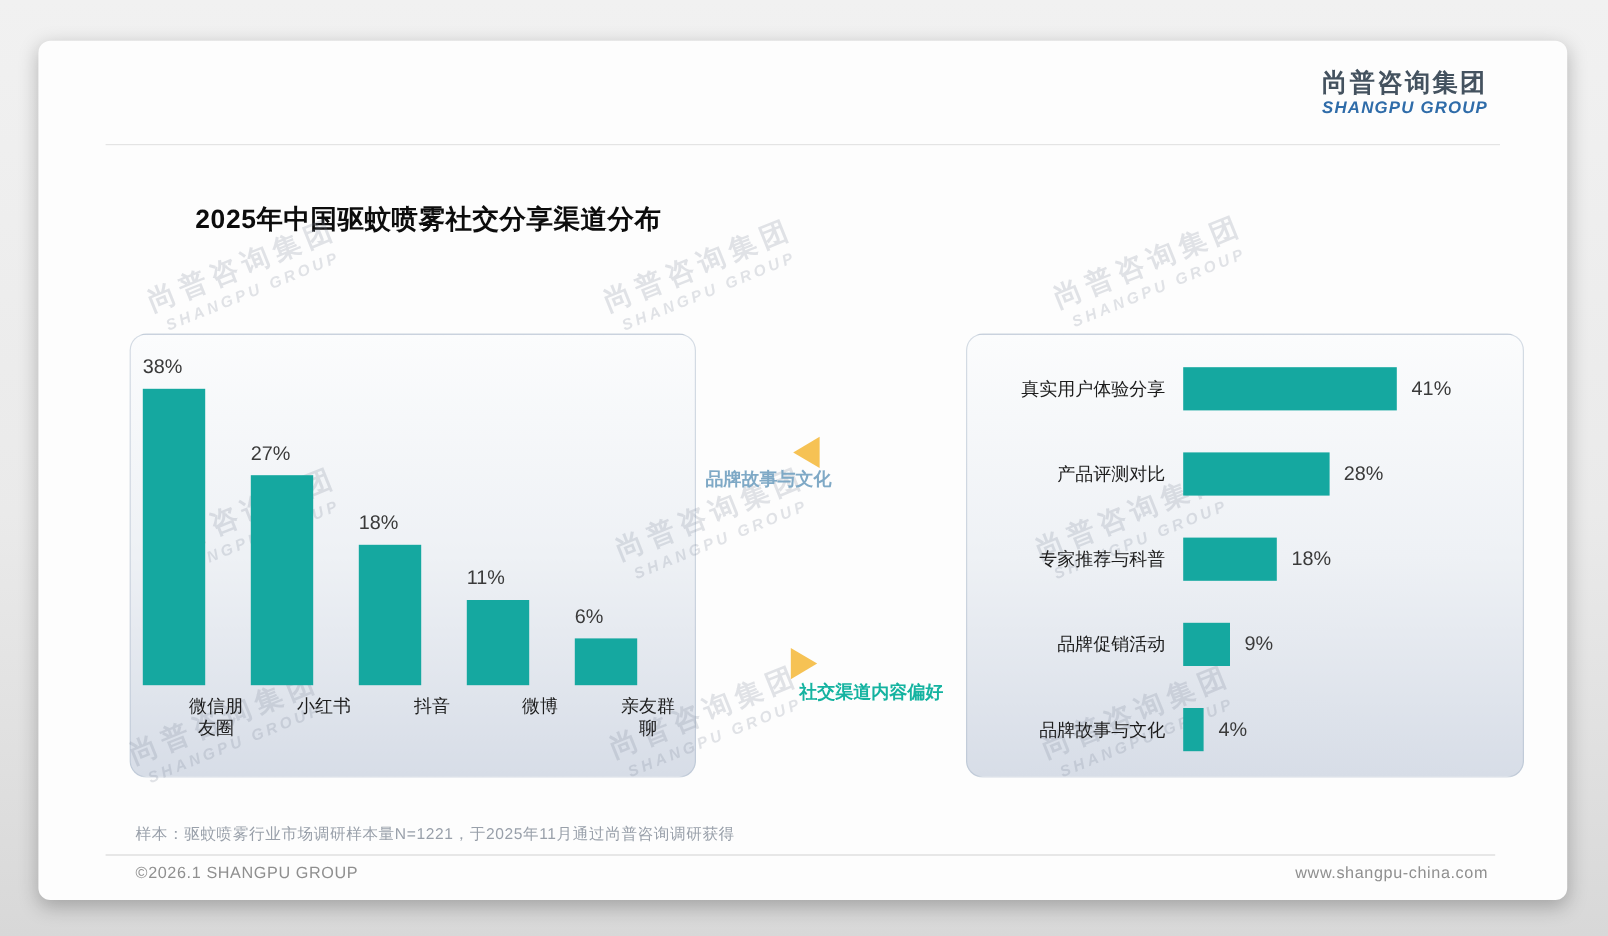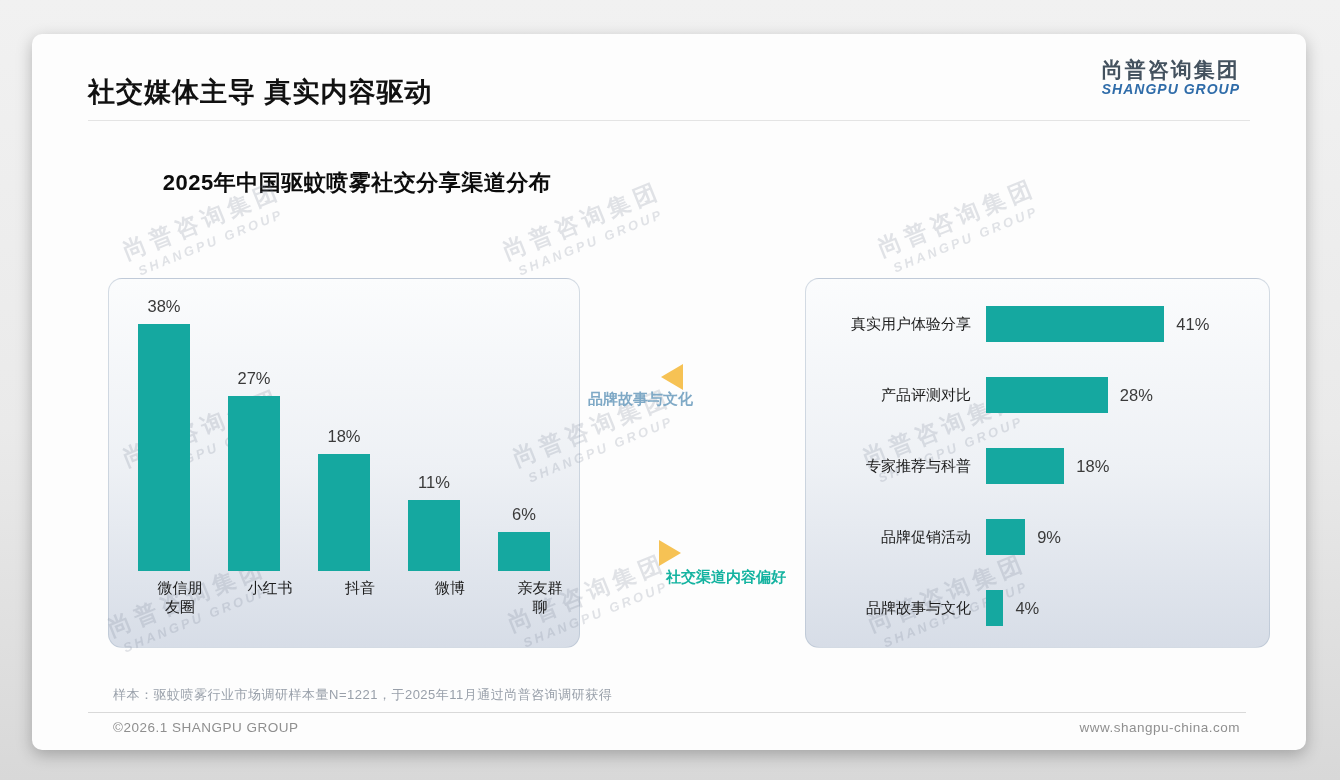--- a/index.html
+++ b/index.html
@@ -29,21 +29,21 @@
 
   
   .panel{position:absolute;top:244px;height:370px;border-radius:14px;
          background:linear-gradient(180deg,#fbfcfd 0%,#eef1f5 50%,#d7dde7 100%);
          border:1px solid rgba(165,180,198,0.45);box-sizing:border-box;}
   .panel.left{left:76px;width:472px;}
   .panel.right{left:773px;width:465px;}
 
   
   .vchart{position:absolute;left:10px;right:10px;top:0;height:292px;display:flex;align-items:flex-end;z-index:2;}
-  .vcol{flex:1;display:flex;flex-direction:column;align-items:center;justify-content:flex-end;}
+  .vcol{flex:1;display:flex;flex-direction:column;align-items:flex-start;justify-content:flex-end;}
   .vval{font-size:16.5px;color:#3a3a3a;margin-bottom:8px;}
   .vbar{width:52px;background:#15a8a0;}
   .vcats{position:absolute;left:10px;right:10px;top:300px;display:flex;z-index:2;}
   .vcat{flex:1;text-align:center;font-size:15px;color:#1c1c1c;margin-left:32px;}
 
   
   .hchart{position:absolute;left:0;top:27px;right:0;display:flex;flex-direction:column;gap:35px;z-index:2;}
   .hrow{display:flex;align-items:center;height:36px;}
   .hlabel{width:165px;text-align:right;font-size:15px;color:#1c1c1c;flex:none;}
   .hbar{height:36px;background:#15a8a0;margin-left:15px;flex:none;}
@@ -62,21 +62,20 @@
   .footer-divider{position:absolute;left:56px;right:60px;top:678px;height:1px;background:#d9d9d9;}
   .copyright{position:absolute;left:81px;top:686px;font-size:13.5px;color:#8f8f8f;letter-spacing:0.5px;}
   .website{position:absolute;right:66px;top:686px;font-size:13.5px;color:#8f8f8f;letter-spacing:0.5px;}
 </style>
 </head>
 <body>
 
 <div class="stage">
   <div class="card">
 
-    <div class="page-title">社交媒体主导 真实内容驱动</div>
 
     <div class="logo">
       <div class="logo-cn">尚普咨询集团</div>
       <div class="logo-en">SHANGPU GROUP</div>
     </div>
 
     <div class="header-divider"></div>
 
     <div class="chart-title left">2025年中国驱蚊喷雾社交分享渠道分布</div>
 

